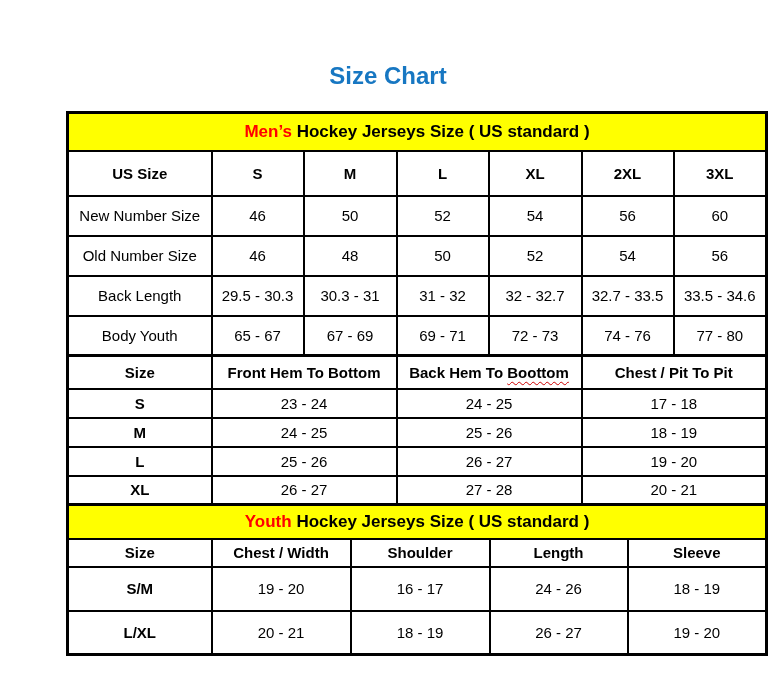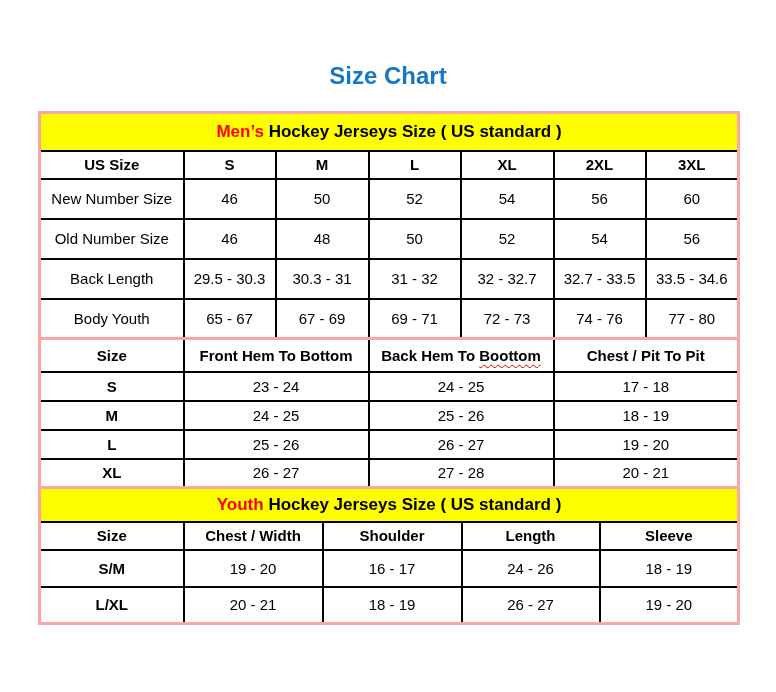--- a/index.html
+++ b/index.html
@@ -21,47 +21,48 @@
     color: #1777C2;
     font-size: 24px;
     font-weight: bold;
     letter-spacing: 0px;
   }
   .tables { margin-left: 38px; width: 699px; }
   table {
     border-collapse: collapse;
     table-layout: fixed;
     width: 699px;
-    border: 3px solid #fca5a5;
+    border: 3px solid #000000;
+    margin-left: 28px;
   }
   table.stacked { margin-top: -3px; }
   th, td {
     border: 2px solid #000000;
     text-align: center;
     vertical-align: middle;
     font-size: 15px;
     padding: 0 2px;
     overflow: hidden;
     white-space: nowrap;
   }
   th { font-weight: bold; }
   tr.band td {
     background: #FFFF00;
     font-weight: bold;
     font-size: 17px;
   }
   tr.band.mens-band { height: 38px; }
   tr.band.sub-band  { height: 34px; }
   .accent { color: #FF0000; }
-  tr.head-mens   { height: 28px; }
+  tr.head-mens   { height: 45px; }
   tr.head-womens { height: 33px; }
   tr.head-youth  { height: 28px; }
   tr.data-mens   { height: 40px; }
   tr.data-womens { height: 29px; }
-  tr.data-youth  { height: 37px; }
+  tr.data-youth  { height: 44px; }
   td.szlbl { font-weight: bold; }
   .squiggle {
     text-decoration-line: underline;
     text-decoration-style: wavy;
     text-decoration-color: #CC0000;
     text-decoration-thickness: 1px;
     text-underline-offset: 3px;
   }
 </style>
 </head>

